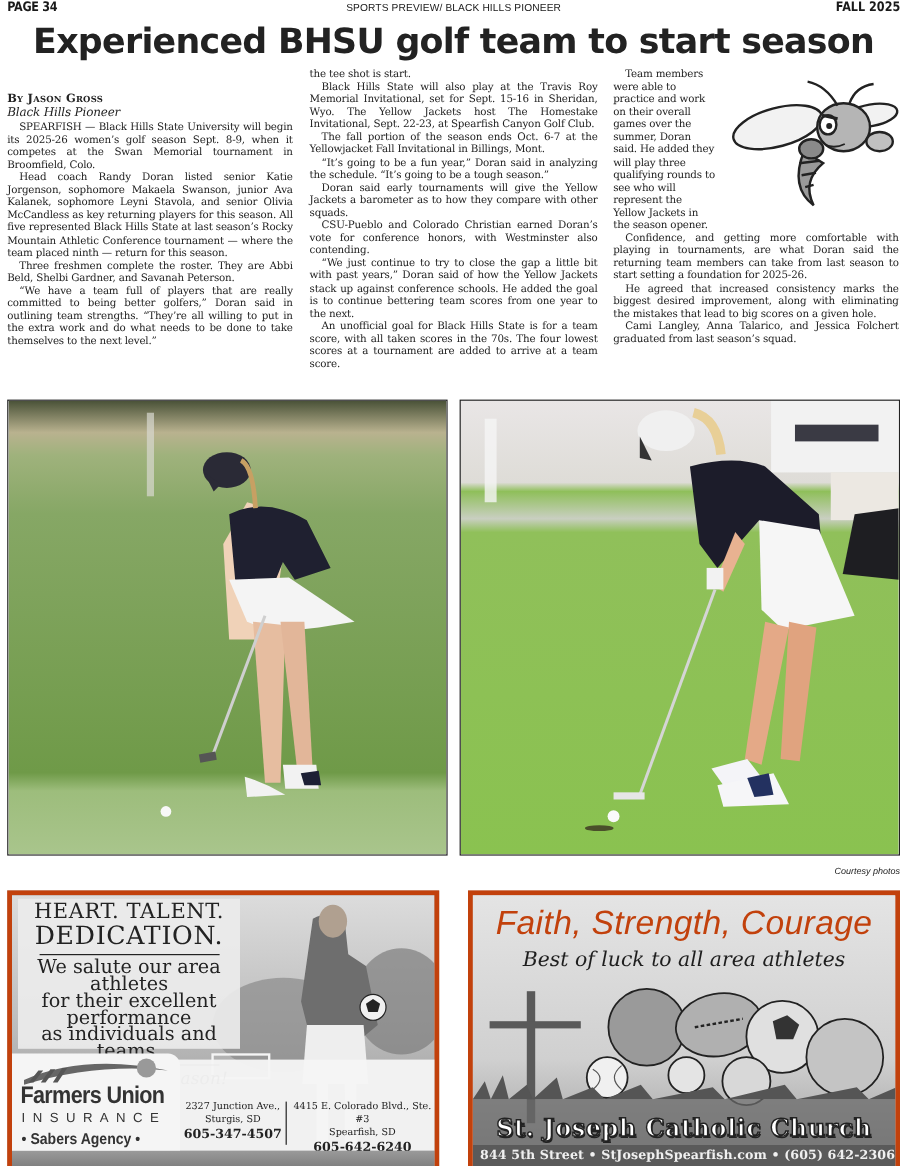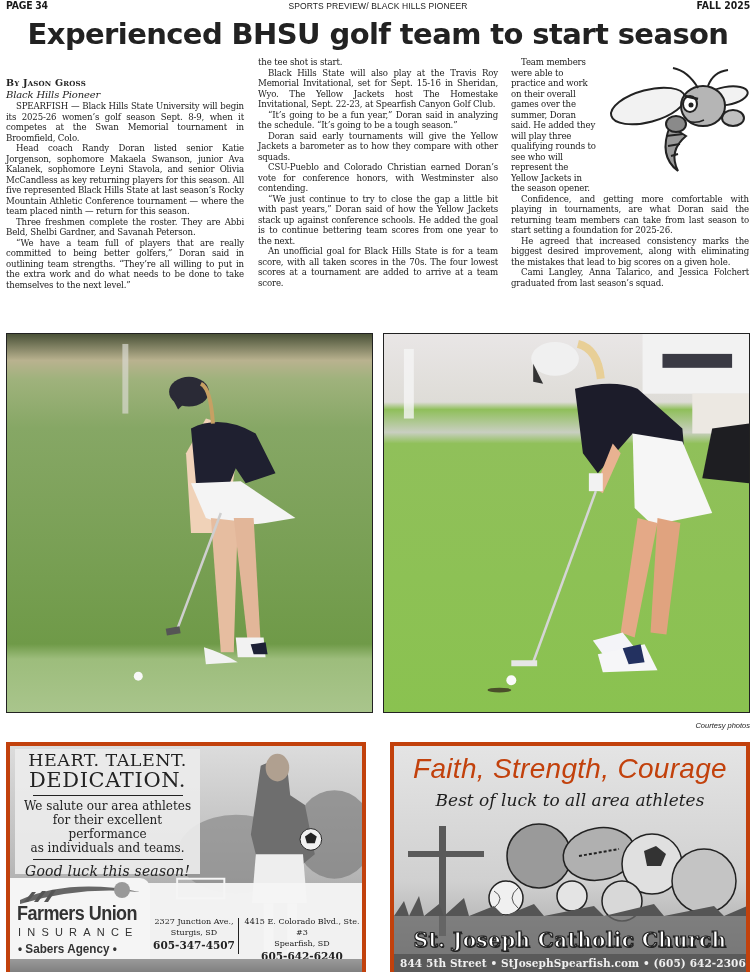--- a/index.html
+++ b/index.html
@@ -35,21 +35,21 @@
 
     .ad { position: absolute; top: 742px; height: 288px; border: 4px solid #c2410c; overflow: hidden; }
     .ad1 { left: 6px; width: 360px; background: #bdbdbd; }
     .ad2 { left: 390px; width: 360px; background: #d9d9d9; }
 
     .ad1 .bg { position: absolute; inset: 0; }
     .ad1 .textpanel { position: absolute; left: 5px; top: 3px; width: 185px; height: 125px; background: rgba(235,235,235,0.92); text-align: center; font-family: "DejaVu Serif", serif; color: #222; }
     .ad1 .h1 { font-size: 17.5px; line-height: 19px; letter-spacing: 0.5px; margin-top: 2px; }
     .ad1 .h2 { font-size: 21px; line-height: 21px; letter-spacing: 0.6px; }
     .ad1 .rule { width: 150px; height: 1px; background: #222; margin: 4px auto 3px; }
-    .ad1 .salute { font-size: 12px; line-height: 14px; }
+    .ad1 .salute { font-size: 16px; line-height: 14px; }
     .ad1 .luck { font-style: italic; font-size: 14px; line-height: 17px; letter-spacing: 0.2px; }
     .ad1 .infobar { position: absolute; left: 0; top: 137px; width: 358px; height: 76px; background: rgba(245,245,245,0.96); }
     .ad1 .logo { position: absolute; left: 0; top: 132px; width: 140px; height: 82px; background: #f5f5f5; border-top-right-radius: 10px; }
     .ad1 .fu { position: absolute; left: 7px; top: 156px; font-family: "Liberation Sans", sans-serif; font-weight: bold; font-size: 20px; letter-spacing: -0.6px; color: #333; transform: scaleX(0.9); transform-origin: left; }
     .ad1 .ins { position: absolute; left: 8px; top: 180px; font-family: "Liberation Sans", sans-serif; font-size: 11px; letter-spacing: 6.2px; color: #333; }
     .ad1 .agency { position: absolute; left: 8px; top: 195px; font-family: "Liberation Sans", sans-serif; font-weight: bold; font-size: 13px; color: #333; transform: scaleX(0.9); transform-origin: left; }
     .ad1 .addr { position: absolute; top: 170px; width: 88px; text-align: center; font-family: "DejaVu Serif", serif; font-size: 8px; line-height: 11px; color: #222; }
     .ad1 .addr1 { left: 140px; }
     .ad1 .addr2 { left: 230px; width: 124px; }
     .ad1 .phone { font-weight: bold; font-size: 10.5px; line-height: 15px; }
@@ -78,20 +78,21 @@
   <div class="affil">Black Hills Pioneer</div>
   <p>SPEARFISH — Black Hills State University will begin its 2025-26 women’s golf season Sept. 8-9, when it competes at the Swan Memorial tournament in Broomfield, Colo.</p>
   <p>Head coach Randy Doran listed senior Katie Jorgenson, sophomore Makaela Swanson, junior Ava Kalanek, sophomore Leyni Stavola, and senior Olivia McCandless as key returning players for this season. All five represented Black Hills State at last season’s Rocky Mountain Athletic Conference tournament — where the team placed ninth — return for this season.</p>
   <p>Three freshmen complete the roster. They are Abbi Beld, Shelbi Gardner, and Savanah Peterson.</p>
   <p>“We have a team full of players that are really committed to being better golfers,” Doran said in outlining team strengths. “They’re all willing to put in the extra work and do what needs to be done to take themselves to the next level.”</p>
 </div>
 
 <div class="col col2">
   <p class="noindent">the tee shot is start.</p>
   <p>Black Hills State will also play at the Travis Roy Memorial Invitational, set for Sept. 15-16 in Sheridan, Wyo. The Yellow Jackets host The Homestake Invitational, Sept. 22-23, at Spearfish Canyon Golf Club.</p>
+  <p>The fall portion of the season ends Oct. 6-7 at the Yellowjacket Fall Invitational in Billings, Mont.</p>
   <p>“It’s going to be a fun year,” Doran said in analyzing the schedule. “It’s going to be a tough season.”</p>
   <p>Doran said early tournaments will give the Yellow Jackets a barometer as to how they compare with other squads.</p>
   <p>CSU-Pueblo and Colorado Christian earned Doran’s vote for conference honors, with Westminster also contending.</p>
   <p>“We just continue to try to close the gap a little bit with past years,” Doran said of how the Yellow Jackets stack up against conference schools. He added the goal is to continue bettering team scores from one year to the next.</p>
   <p>An unofficial goal for Black Hills State is for a team score, with all taken scores in the 70s. The four lowest scores at a tournament are added to arrive at a team score.</p>
 </div>
 
 <div class="col col3">
   <div class="narrow">
     <p>Team members were able to practice and work on their overall games over the summer, Doran said. He added they will play three qualifying rounds to see who will represent the Yellow Jackets in the season opener.</p>

